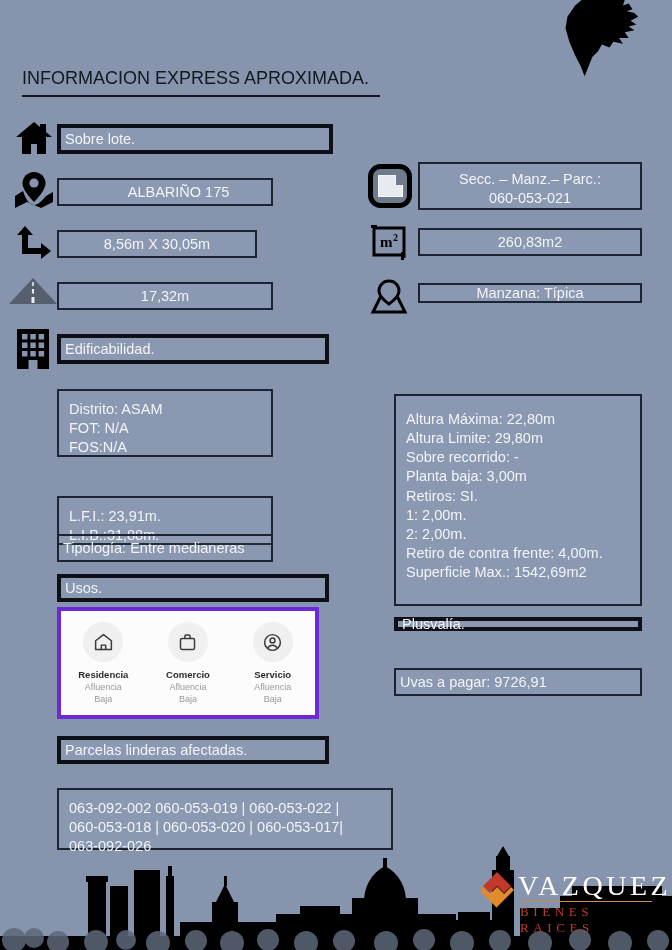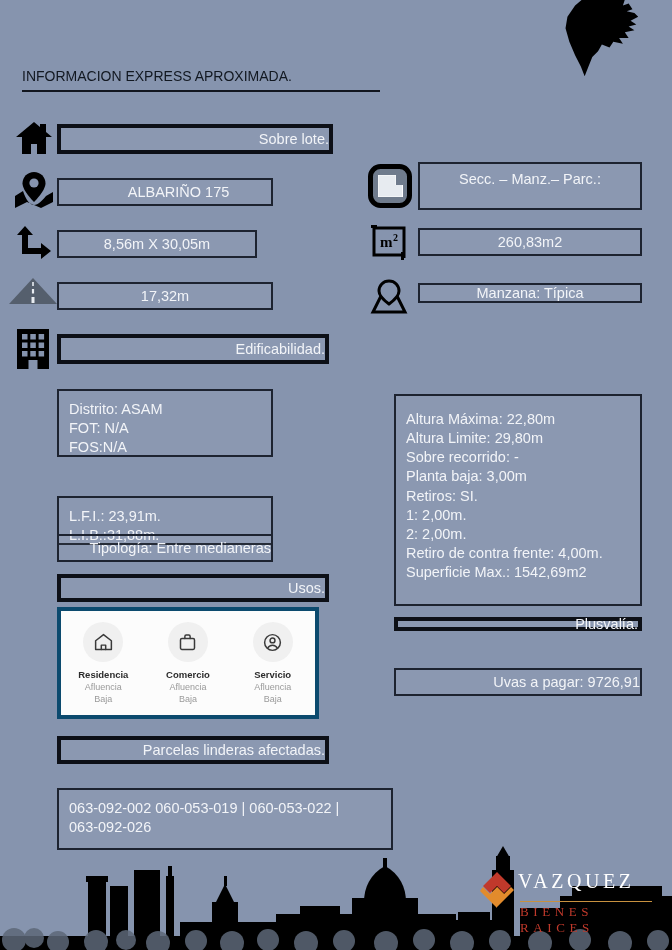--- a/index.html
+++ b/index.html
@@ -14,64 +14,64 @@
 
   
   .title-wrap{position:absolute;left:144px;top:8px;width:364px;text-align:center;}
   .title-rule{height:3px;background:#12161f;width:100%;}
   .title-rule.bottom{margin-top:2px;}
   .main-title{
     font-size:25px;letter-spacing:.5px;color:#111720;
     padding:4px 0 2px 0;white-space:nowrap;font-weight:400;
   }
   .subtitle-wrap{position:absolute;left:22px;top:68px;width:358px;}
-  .subtitle{font-size:14px;color:#121821;padding-bottom:6px;white-space:nowrap;}
+  .subtitle{font-size:18px;color:#121821;padding-bottom:6px;white-space:nowrap;}
   .subtitle-rule{height:2px;background:#12161f;width:100%;}
 
   
   .arg-map{position:absolute;right:18px;top:-8px;width:110px;height:88px;}
 
   
   .box{
     position:absolute;
     border:2px solid #1d2330;
     background:rgba(255,255,255,.045);
     color:#f2f4f8;
     font-size:14.5px;
     box-sizing:border-box;
     display:flex;align-items:center;
   }
   .box.thick{border-width:4px;border-color:#0d1017;}
   .box.center{justify-content:center;text-align:center;}
-  .box.left{justify-content:flex-end;padding-left:10px;}
+  .box.left{justify-content:flex-start;padding-left:4px;}
   .box.multiline{display:block;padding:9px 10px 8px 10px;line-height:1.32;}
   .box .ln{display:block;}
 
   .icon{position:absolute;display:block;}
 
   
   .usos-card{
     position:absolute;left:57px;top:607px;width:262px;height:112px;
-    background:#fcfcfc;border:4px solid #0c4a6e;box-sizing:border-box;
+    background:#fcfcfc;border:4px solid #6d28d9;box-sizing:border-box;
     display:flex;align-items:flex-start;justify-content:space-around;
     padding-top:11px;
   }
   .uso{width:80px;text-align:center;}
   .uso .circ{
     width:40px;height:40px;border-radius:50%;background:#f0f0f0;
     margin:0 auto 7px auto;display:flex;align-items:center;justify-content:center;
   }
   .uso .nm{font-size:9.5px;color:#2c2c2c;font-weight:bold;line-height:1.25;}
   .uso .sub{font-size:9px;color:#9a9a9a;line-height:1.35;}
 
   
   .skyline{position:absolute;left:0;bottom:0;width:672px;height:110px;}
   .logo{position:absolute;right:16px;bottom:22px;width:180px;height:60px;}
   .logo-text{
-    position:absolute;left:42px;top:2px;color:#ffffff;font-size:20px;
+    position:absolute;left:42px;top:2px;color:#ffffff;font-size:28px;
     letter-spacing:3.5px;font-family:"Liberation Serif", serif;font-weight:400;
   }
   .logo-rule{position:absolute;left:44px;top:33px;width:132px;height:1px;background:#c8913f;}
   .logo-sub{
     position:absolute;left:44px;top:36px;color:#c0392b;font-size:13px;
     letter-spacing:4.6px;font-family:"Liberation Serif", serif;
   }
 </style>
 </head>
 <body>
@@ -123,20 +123,21 @@
   </div>
 
   <svg class="icon" style="left:368px;top:164px;width:44px;height:44px;" viewBox="0 0 44 44">
     <rect x="2.5" y="2.5" width="39" height="39" rx="10" fill="#6f7b8c" stroke="#000" stroke-width="5"></rect>
     <path fill="#fff" d="M10 11 h18 v10 h7 v12 h-25 Z"></path>
     <path fill="#6f7b8c" d="M10 11 h18 v10 h-18 Z M10 21 h18 v12 h-18 Z" opacity="0"></path>
     <path fill="#e7ebf0" d="M10.5 11.5 h17 v9.5 h6.5 v11.5 h-23.5 Z"></path>
   </svg>
   <div class="box center" style="left:418px;top:162px;width:224px;height:48px;display:block;padding-top:6px;line-height:1.28;">
     <span class="ln">Secc. – Manz.– Parc.:</span>
+    <span class="ln">060-053-021</span>
   </div>
 
   <svg class="icon" style="left:368px;top:222px;width:42px;height:42px;" viewBox="0 0 42 42">
     <path fill="none" stroke="#000" stroke-width="3" d="M6 3 v30 h30"></path>
     <path fill="none" stroke="#000" stroke-width="3" d="M6 6 h30 v30"></path>
     <path fill="#000" d="M3 3 h6 v3 h-6 Z M33 30 h3 v8 h-3 Z"></path>
     <text x="12" y="25" font-family="Liberation Serif, serif" font-size="15" font-weight="bold" fill="#000">m</text>
     <text x="25" y="19" font-family="Liberation Serif, serif" font-size="10" font-weight="bold" fill="#000">2</text>
   </svg>
   <div class="box center" style="left:418px;top:228px;width:224px;height:28px;">
@@ -243,20 +244,21 @@
   </div>
   <div class="box left" style="left:394px;top:668px;width:248px;height:28px;">
     <span>Uvas a pagar: 9726,91</span>
   </div>
 
   <div class="box thick left" style="left:57px;top:736px;width:272px;height:28px;">
     <span>Parcelas linderas afectadas.</span>
   </div>
   <div class="box multiline" style="left:57px;top:788px;width:336px;height:62px;">
     <span class="ln">063-092-002 060-053-019 | 060-053-022 |</span>
+    <span class="ln">060-053-018 | 060-053-020 | 060-053-017|</span>
     <span class="ln">063-092-026</span>
   </div>
 
   <svg class="skyline" viewBox="0 0 672 110" preserveAspectRatio="none">
     <g fill="#000000">
       <rect x="88" y="40" width="18" height="70"></rect>
       <rect x="86" y="36" width="22" height="6"></rect>
       <rect x="110" y="46" width="18" height="64"></rect>
       <rect x="134" y="30" width="26" height="80"></rect>
       <rect x="166" y="36" width="8" height="74"></rect>

